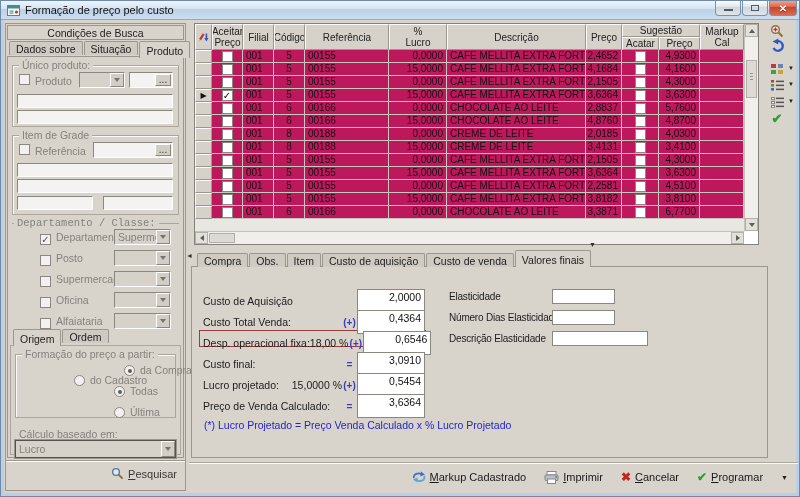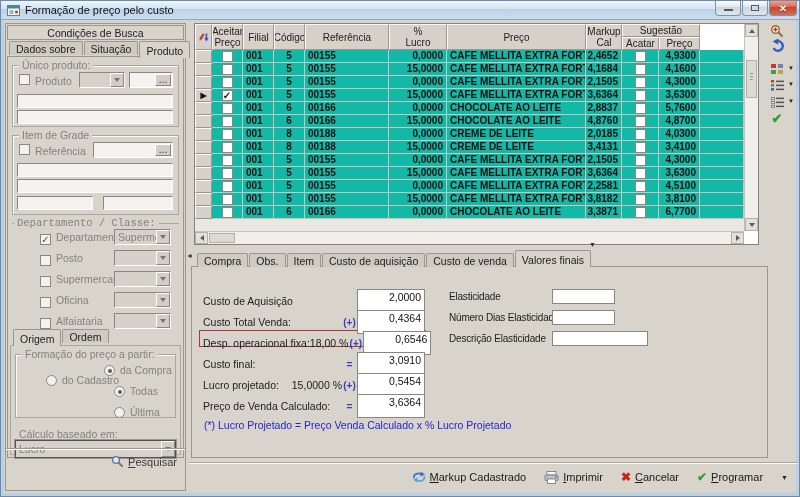--- a/index.html
+++ b/index.html
@@ -43,40 +43,40 @@
   .grp>.gt{position:absolute;top:-7px;left:6px;background:var(--bg);padding:0 3px;font-size:10.5px;color:var(--dis);white-space:nowrap;}
   .lbl{font-size:10.5px;color:var(--dis);white-space:nowrap;}
   
   .lp{position:absolute;left:4px;top:22px;width:181px;height:468px;border:1px solid var(--bd);background:var(--bg);}
   .lp-head{margin:1px;height:15px;border:1px solid var(--bd);text-align:center;font-size:10.5px;color:#222;line-height:14px;}
   .tabs{position:relative;height:17px;padding-left:3px;display:flex;align-items:flex-start;}
   .tab{border:1px solid var(--bd);border-bottom:none;border-radius:2px 2px 0 0;background:#cfcbc3;
     font-size:10.5px;color:#222;padding:1px 6px 0;height:14px;margin-right:1px;white-space:nowrap;}
   .tab.active{background:var(--bg);height:17px;padding-top:3px;position:relative;z-index:3;}
   .tabpage{position:absolute;left:1px;top:33px;right:1px;bottom:32px;border:1px solid var(--bd);margin-top:-1px;}
-  .lp-foot{position:absolute;left:0;right:0;bottom:12px;height:30px;border-top:1px solid var(--bd);box-shadow:0 1px 0 #fff inset;}
+  .lp-foot{position:absolute;left:0;right:0;bottom:0;height:30px;border-top:1px solid var(--bd);box-shadow:0 1px 0 #fff inset;}
   .pesq{position:absolute;right:8px;top:6px;display:flex;gap:4px;align-items:center;font-size:11px;color:#3a3a38;}
   .pesq .plabel{display:inline-block;}
   .pesq .plabel::first-letter{text-decoration:underline;}
   .deprow{position:absolute;left:0;right:0;height:16px;}
   .deprow .chk{margin-left:8px;}
   .deprow .lbl{position:absolute;left:24px;top:2px;}
   .deprow .combo{left:82px;right:8px;top:0;}
   .radrow{position:absolute;font-size:10.5px;color:var(--dis);white-space:nowrap;}
   .radrow .radio{margin-right:5px;}
   
   .grid{position:absolute;left:193px;top:22px;width:565px;height:222px;border:1px solid #85827b;background:#fff;}
   .ghead,.grow{display:grid;grid-template-columns:17px 31px 31px 31px 84px 58px 139px 36px 37px 41px 1fr;}
   .ghead{position:absolute;left:0;top:0;right:14px;height:26px;grid-template-rows:13px 13px;}
   .hc{background:#d6d2c9;border:1px solid;border-color:#fbfaf8 var(--bd) var(--bd) #fbfaf8;
     font-size:10px;color:#222;display:flex;align-items:center;justify-content:center;text-align:center;
     line-height:11px;white-space:pre-line;overflow:hidden;}
   .rs2{grid-row:1 / 3;}
   .gbody{position:absolute;left:0;top:26px;right:14px;bottom:13px;background:#e9e7e2;overflow:hidden;}
-  .grow{height:13px;background:#14b8a6;font-weight:bold;}
+  .grow{height:13px;background:#be185d;}
   .gc{border-right:1px solid var(--line);border-bottom:1px solid var(--line);font-size:10px;color:#111;
     line-height:12px;white-space:nowrap;overflow:hidden;display:block;}
   .gc.ind{background:#d6d2c9;border:1px solid;border-color:#fbfaf8 var(--bd) var(--bd) #fbfaf8;
     text-align:center;font-size:8px;line-height:11px;color:#111;}
   .gc.ctr{text-align:center;}
   .gc.rt{text-align:right;padding-right:3px;}
   .gc.lf{padding-left:3px;}
   .gc.cbcell{display:flex;align-items:center;justify-content:center;}
   
   .vsb{position:absolute;right:0;top:0;width:14px;bottom:13px;background:#f0efec;border-left:1px solid #c5c2bb;}
@@ -226,25 +226,25 @@
       <div class="tabs" style="position:absolute;left:2px;top:272px;">
 
       <span class="tab active">Origem</span>
           <span class="tab">Ordem</span>
         </div>
       <div class="grp" style="left:2px;top:288px;right:2px;bottom:2px;box-shadow:none;">
         <div class="grp" style="left:4px;top:8px;right:4px;height:64px;">
           <span class="gt">Formação do preço a partir:</span>
           <div>
 
-          <div class="radrow" style="position:relative;margin:19px 0 0 10px;"><span class="radio"></span><span>do Cadastro</span></div>
+          <div class="radrow" style="position:relative;margin:19px 0 0 10px;text-align:center;"><span class="radio"></span><span>do Cadastro</span></div>
             </div>
           <div style="position:absolute;left:88px;top:0;">
 
-          <div class="radrow" style="position:relative;margin:9px 0 0 0;"><span class="radio on"></span><span>da Compra</span></div>
+          <div class="radrow" style="position:relative;margin:9px 0 0 20px;"><span class="radio on"></span><span>da Compra</span></div>
               <div class="radrow" style="position:relative;margin:9px 0 0 10px;"><span class="radio on"></span><span>Todas</span></div>
               <div class="radrow" style="position:relative;margin:9px 0 0 10px;"><span class="radio"></span><span>Última</span></div>
             </div>
         </div>
         <span class="lbl" style="position:absolute;left:8px;top:82px;">Cálculo baseado em:</span>
         <span class="combo" style="left:4px;top:94px;right:4px;height:18px;border:1px solid #55534e;outline:1px solid #9b978f;line-height:16px;"><i style="font-style:normal;">Lucro</i><span class="dd"></span></span>
       </div>
     </div>
 
     <div class="lp-foot">
@@ -268,20 +268,21 @@
             <path d="M6.3 6 L8.4 9.6 L10.5 6 Z" fill="#2b58c8"></path>
           </svg>
       </span>
       <span class="hc rs2">Aceitar
 Preço</span>
       <span class="hc rs2">Filial</span>
       <span class="hc rs2">Código</span>
       <span class="hc rs2">Referência</span>
       <span class="hc rs2">%
 Lucro</span>
+      <span class="hc rs2">Descrição</span>
       <span class="hc rs2">Preço</span>
       <span class="hc" style="grid-column:9/11;">Sugestão</span>
       <span class="hc rs2">Markup Cal</span>
       <span class="hc" style="grid-column:9;grid-row:2;">Acatar</span>
       <span class="hc" style="grid-column:10;grid-row:2;">Preço</span>
     </div>
 
     <div class="gbody">
 
     <div class="grow">

